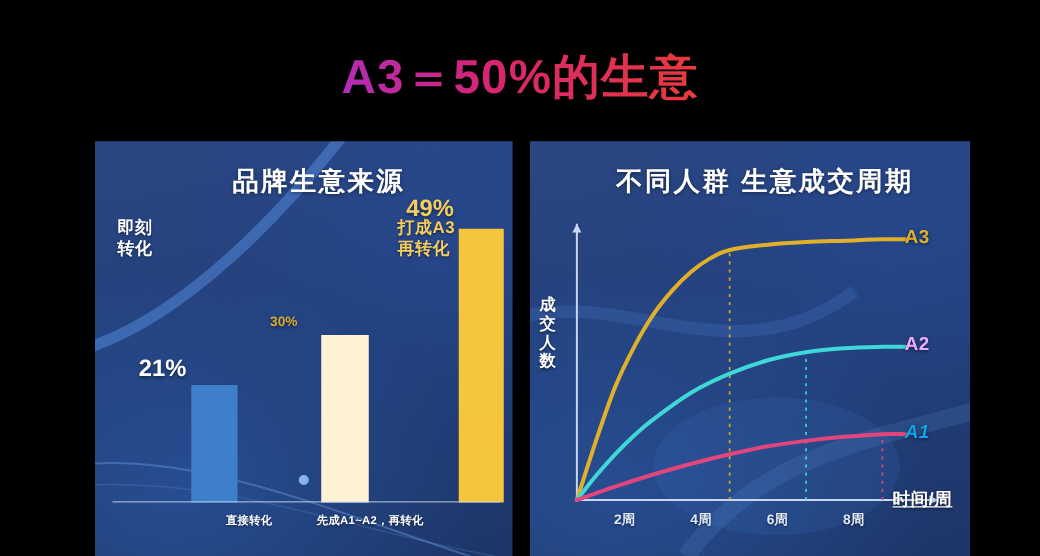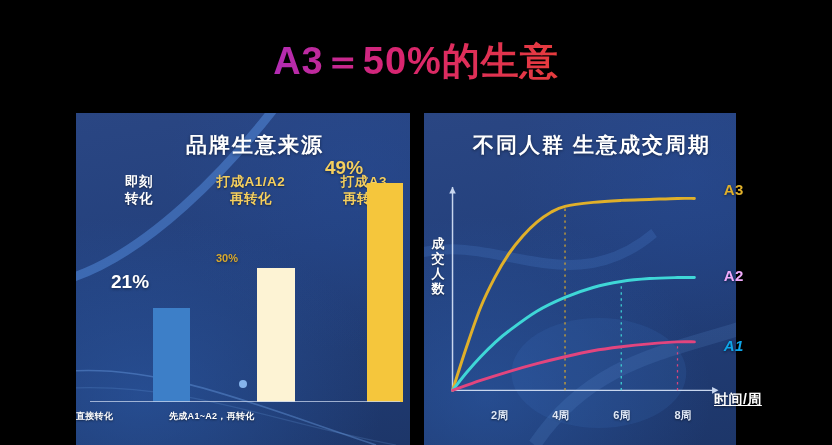--- a/index.html
+++ b/index.html
@@ -19,52 +19,52 @@
 
   
   .panel{
     position:absolute;top:113px;height:332px;overflow:hidden;
     background:
       radial-gradient(120% 90% at 20% 85%, rgba(44,92,170,.55) 0%, rgba(28,58,120,0) 60%),
       radial-gradient(90% 80% at 85% 20%, rgba(40,80,160,.35) 0%, rgba(28,58,120,0) 65%),
       linear-gradient(170deg,#2a4683 0%,#23407c 45%,#1d3669 100%);
   }
   #panel-left{left:76px;width:334px;}
-  #panel-right{left:424px;width:312px;}
+  #panel-right{left:424px;width:352px;}
 
   .panel-title{
     position:absolute;left:0;width:100%;text-align:center;top:18px;
     color:#fff;font-size:21px;font-weight:bold;letter-spacing:2px;
     text-shadow:0 1px 3px rgba(0,0,0,.45);
     margin-left:12px;
   }
 
   
   .swoosh{position:absolute;left:0;top:0;width:100%;height:100%;pointer-events:none;}
 
   
   .cat-label{
-    position:absolute;text-align:center;font-size:13.5px;font-weight:bold;
+    position:absolute;font-size:13.5px;font-weight:bold;
     line-height:17px;letter-spacing:.5px;white-space:pre-line;
     text-shadow:0 1px 2px rgba(0,0,0,.5);
   }
   .cat-white{color:#ffffff;}
   .cat-gold{color:#f5cf5e;}
 
   .bar{position:absolute;bottom:43px;}
   .bar-value{
     position:absolute;font-weight:bold;white-space:nowrap;
     text-shadow:0 1px 3px rgba(0,0,0,.45);
   }
   .axis-line{
     position:absolute;left:14px;right:10px;bottom:43px;height:1.5px;
     background:rgba(200,214,238,.75);
   }
   .x-label{
-    position:absolute;bottom:22px;text-align:left;color:#ffffff;
+    position:absolute;bottom:22px;text-align:right;color:#ffffff;
     font-size:9px;font-weight:bold;letter-spacing:.3px;white-space:nowrap;
     text-shadow:0 1px 2px rgba(0,0,0,.5);
   }
 
   
   .yaxis-title{
     position:absolute;left:429px;top:236px;width:18px;
     color:#fff;font-size:13px;font-weight:bold;line-height:15px;
     text-align:center;text-shadow:0 1px 2px rgba(0,0,0,.5);
   }
@@ -95,30 +95,28 @@
       <path d="M-5 165 C 70 140, 150 60, 210 -20" stroke="rgba(90,150,235,.45)" stroke-width="9" fill="none"></path>
       <path d="M-5 258 C 90 252, 190 296, 300 332" stroke="rgba(120,175,245,.35)" stroke-width="1.6" fill="none"></path>
       <path d="M-5 275 C 110 270, 200 310, 320 332" stroke="rgba(120,175,245,.18)" stroke-width="1.2" fill="none"></path>
       <circle cx="167" cy="271" r="4" fill="rgba(150,200,255,.85)"></circle>
     </svg>
 
     <div class="panel-title">品牌生意来源</div>
 
     <div class="cat-label cat-white" style="left:18px;top:60px;width:90px;">即刻
 转化</div>
-    <div class="cat-label cat-gold" style="left:110px;top:60px;width:130px;">打成A1/A2
-再转化</div>
     <div class="cat-label cat-gold" style="left:242px;top:60px;width:92px;">打成A3
 再转化</div>
 
     <div class="bar" id="bar-0" style="left: 76.5px; width: 37px; height: 94px; background: rgb(61, 127, 200);"></div>
     <div class="bar" id="bar-1" style="left: 181px; width: 38px; height: 134px; background: rgb(253, 243, 212);"></div>
     <div class="bar" id="bar-2" style="left: 291px; width: 36px; height: 219px; background: rgb(245, 198, 60);"></div>
 
-    <div class="bar-value" id="barval-0" style="left: 35px; width: 120px; bottom: 152px; color: rgb(255, 255, 255); font-size: 19px;">21%</div>
+    <div class="bar-value" id="barval-0" style="left: 35px; width: 120px; bottom: 138px; color: rgb(255, 255, 255); font-size: 19px;">21%</div>
     <div class="bar-value" id="barval-1" style="left: 140px; width: 120px; bottom: 181px; color: rgb(217, 169, 44); font-size: 11px; margin-top: 20px;">30%</div>
     <div class="bar-value" id="barval-2" style="left: 249px; width: 120px; bottom: 266px; color: rgb(245, 207, 94); font-size: 19px;">49%</div>
 
     <div class="axis-line"></div>
 
     <div class="x-label" style="left:0px;width:142px;">直接转化</div>
     <div class="x-label" style="left:93px;width:170px;">先成A1~A2，再转化</div>
   </div>
 
   <div class="panel" id="panel-right">

